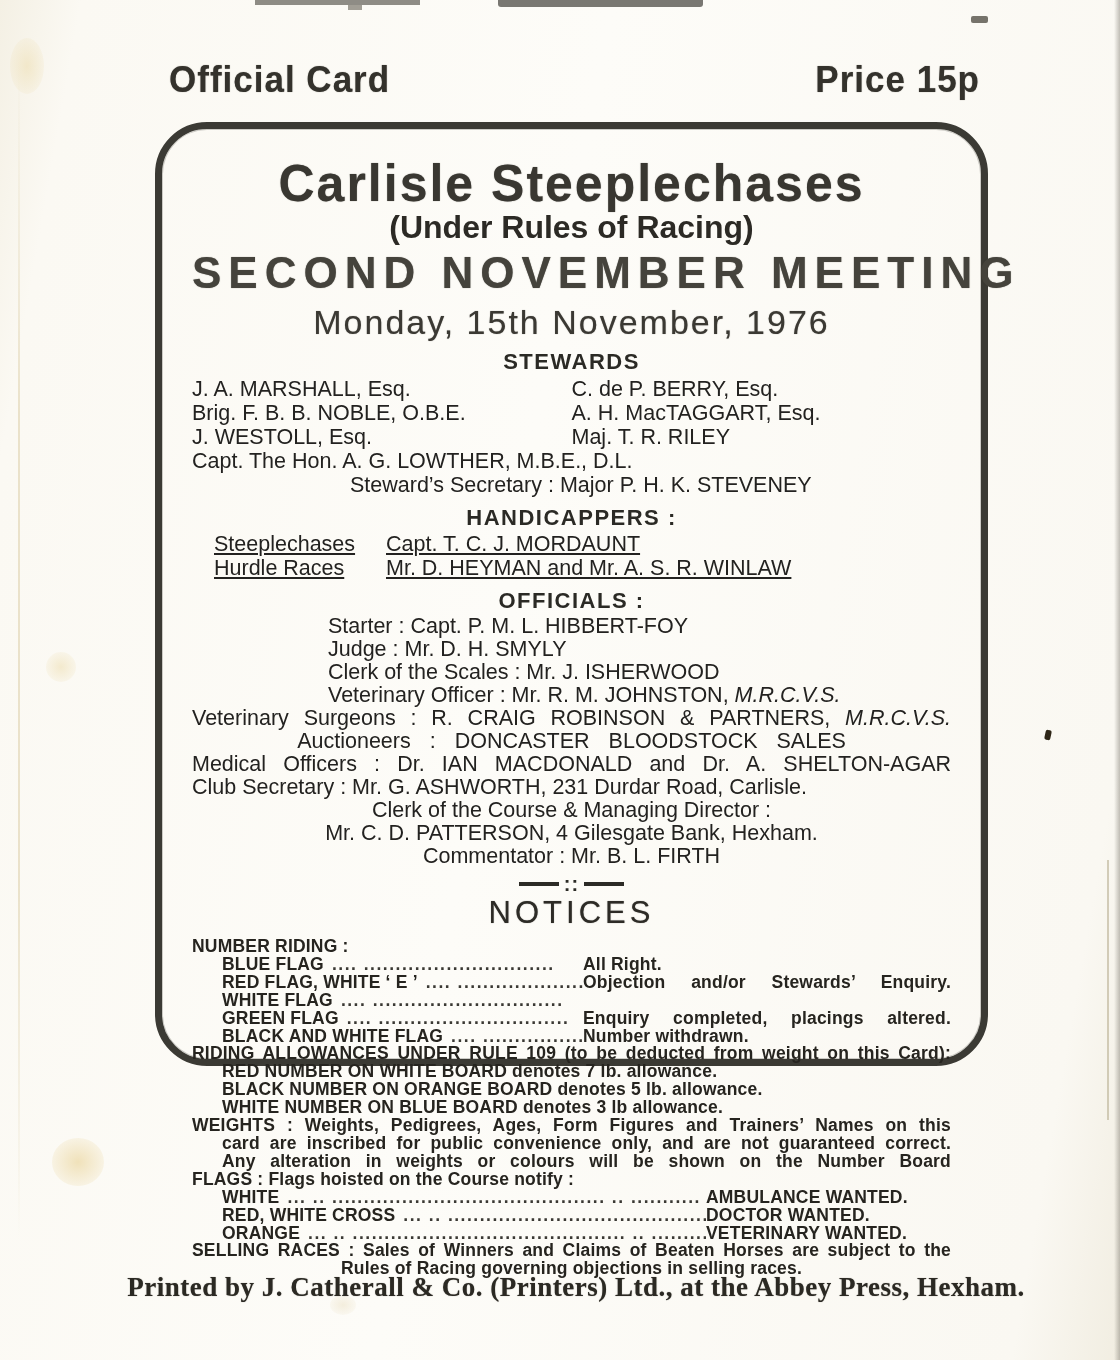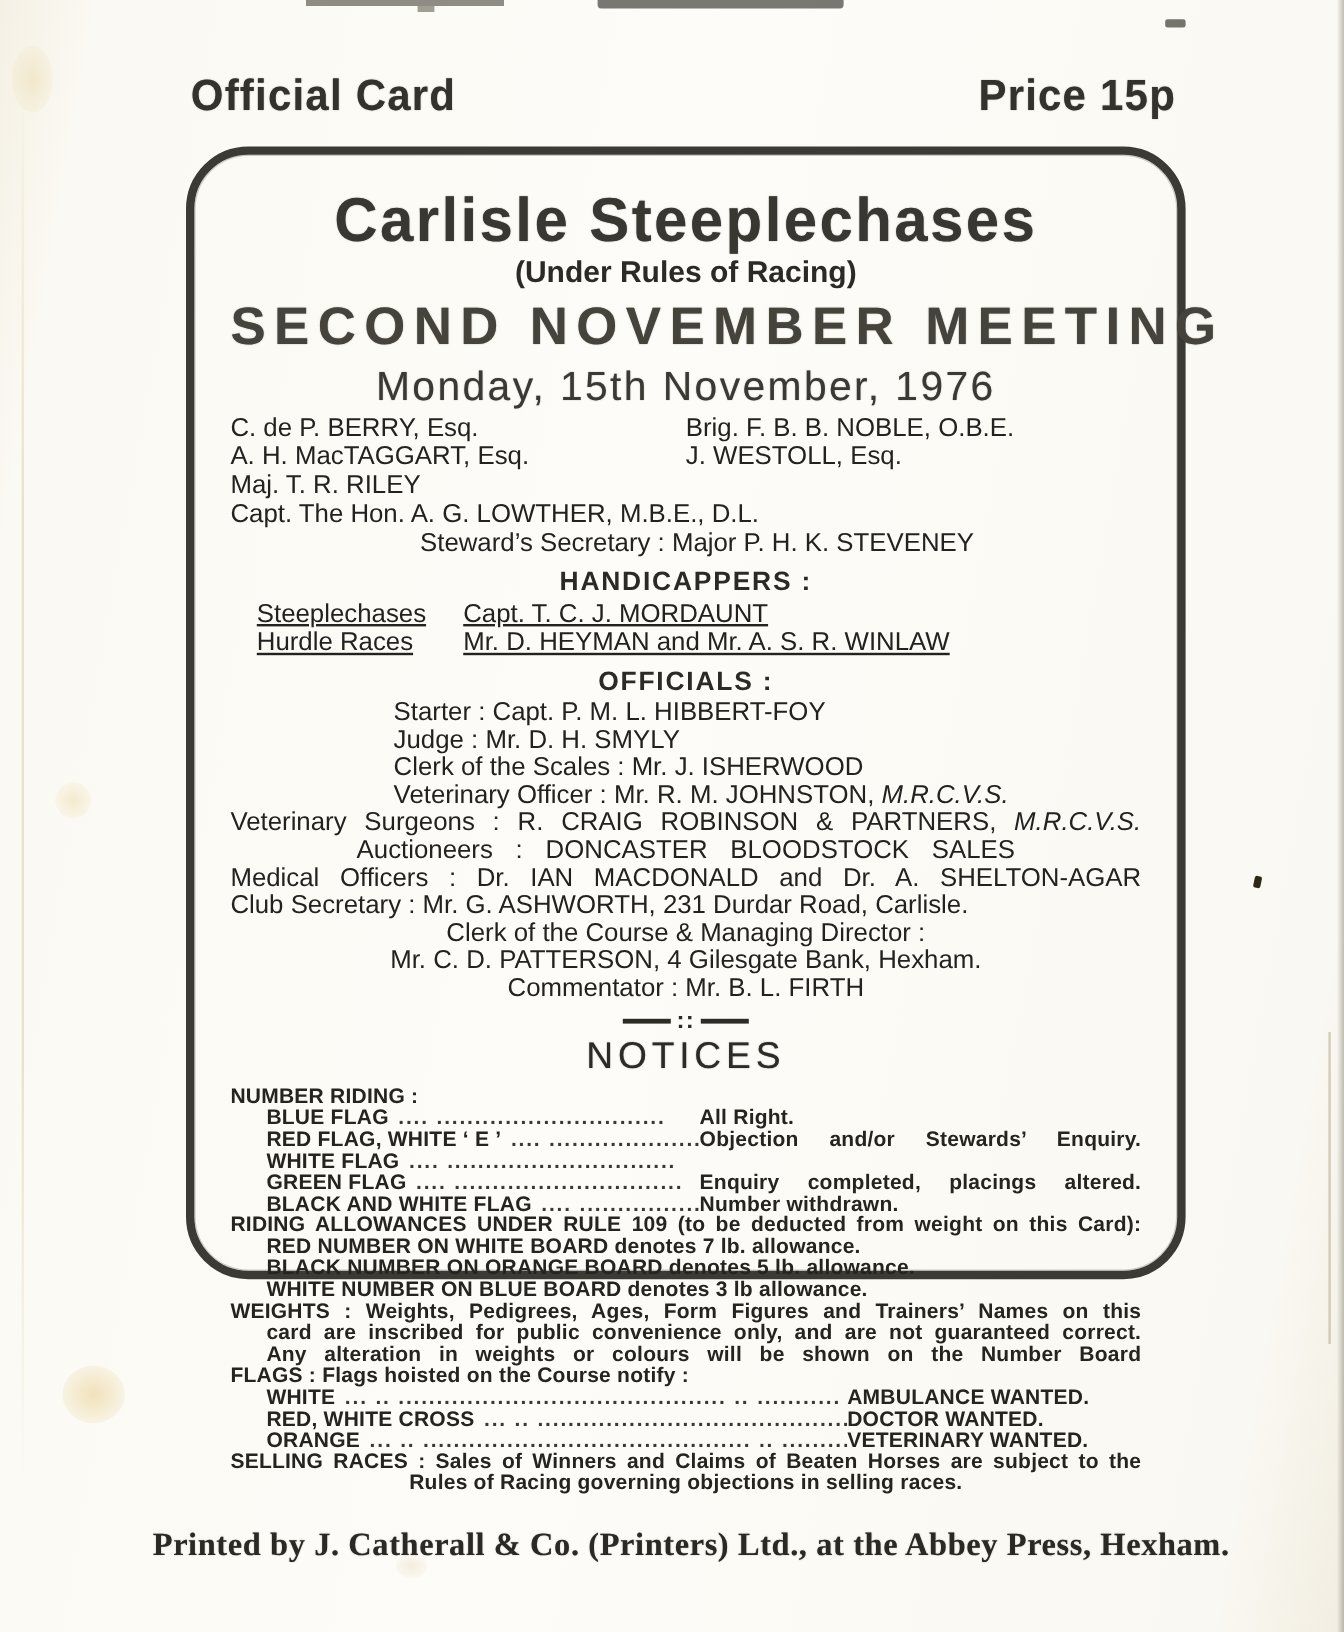--- a/index.html
+++ b/index.html
@@ -16,31 +16,31 @@
   .top-mark4{left:971px;top:16px;width:17px;height:7px;background:#4a463c;opacity:.75;border-radius:2px;}
   .edge-right{right:0;top:0;width:6px;height:100%;background:linear-gradient(to right,rgba(0,0,0,0),rgba(120,116,106,.45));}
   .edge-line-right{left:1107px;top:860px;width:2px;height:260px;background:#c2b99f;opacity:.7;}
   .edge-line-left{left:18px;top:60px;width:2px;height:1180px;background:linear-gradient(to bottom,rgba(0,0,0,0),#e6dcc0 30%,#e6dcc0 70%,rgba(0,0,0,0));opacity:.8;}
   .stain1{left:52px;top:1138px;width:52px;height:48px;border-radius:50%;background:radial-gradient(#ecd9a6,rgba(236,217,166,0));opacity:.75;}
   .stain2{left:46px;top:652px;width:30px;height:30px;border-radius:50%;background:radial-gradient(#eedfb4,rgba(238,223,180,0));opacity:.6;}
   .stain3{left:10px;top:38px;width:34px;height:56px;border-radius:50%;background:radial-gradient(#eedfb4,rgba(238,223,180,0));opacity:.6;}
   .stain4{left:330px;top:1295px;width:26px;height:20px;border-radius:50%;background:radial-gradient(#eadfc2,rgba(234,223,194,0));opacity:.5;}
   .ink-dot{left:1045px;top:730px;width:6px;height:10px;background:#2e2617;border-radius:2px;transform:rotate(12deg);}
   
-  .topbar{position:absolute;left:159px;right:140px;top:60px;display:flex;justify-content:space-between;align-items:flex-start;}
+  .topbar{position:absolute;left:169px;right:140px;top:60px;display:flex;justify-content:space-between;align-items:flex-start;}
   .topbar .lbl{font-size:35px;font-weight:bold;letter-spacing:1px;color:#34322c;text-shadow:0 0 1px rgba(40,38,32,.55);transform:scaleY(1.04);}
   
   .card{
     position:absolute;left:155px;top:122px;width:833px;height:944px;box-sizing:border-box;
     border:7px solid #3b3a34;border-radius:52px;padding:24px 30px 0;
     box-shadow:inset 0 0 0 1px rgba(59,58,52,.25);
   }
   .c{text-align:center;}
   .title{font-size:50px;font-weight:bold;letter-spacing:2px;color:#393731;margin:2px 0 0;line-height:56px;text-shadow:0 0 1px rgba(44,42,36,.6);transform:scaleY(1.03);}
-  .subtitle{font-size:25px;font-weight:bold;margin-top:3px;line-height:27px;color:#2c2a25;}
+  .subtitle{font-size:32px;font-weight:bold;margin-top:3px;line-height:27px;color:#2c2a25;}
   .meeting{font-size:44px;font-weight:bold;letter-spacing:7px;line-height:50px;margin-top:7px;color:#45433c;white-space:nowrap;text-shadow:0 0 1px rgba(50,48,42,.6);}
   .date{font-size:34px;font-weight:normal;letter-spacing:2px;line-height:38px;margin-top:5px;color:#3b3933;text-shadow:0 0 1px rgba(50,48,42,.5);}
   .sec-head{font-size:22px;font-weight:bold;letter-spacing:1.5px;line-height:24px;margin-top:9px;color:#2b2a25;}
   .body-txt{font-size:21.5px;line-height:24px;color:#232220;}
   .stew-grid{display:grid;grid-template-columns:1fr 1fr;margin-top:3px;}
   .stew-sec{padding-left:158px;}
   .hand-grid{display:grid;grid-template-columns:172px 1fr;padding-left:22px;margin-top:2px;text-decoration:underline;}
   .off-lines{margin-top:2px;}
   .off-lines>div{line-height:23px;}
   .ol-indent{padding-left:136px;}
@@ -91,21 +91,23 @@
     <div class="lbl">Official Card</div>
     <div class="lbl">Price 15p</div>
   </div>
 
   <div class="card">
     <div class="title c">Carlisle Steeplechases</div>
     <div class="subtitle c">(Under Rules of Racing)</div>
     <div class="meeting c">SECOND NOVEMBER MEETING</div>
     <div class="date c">Monday, 15th November, 1976</div>
 
+    <div class="sec-head c">STEWARDS</div>
     <div class="stew-grid body-txt">
+      <div>J. A. MARSHALL, Esq.</div>
       <div>C. de P. BERRY, Esq.</div>
       <div>Brig. F. B. B. NOBLE, O.B.E.</div>
       <div>A. H. MacTAGGART, Esq.</div>
       <div>J. WESTOLL, Esq.</div>
       <div>Maj. T. R. RILEY</div>
     </div>
     <div class="body-txt">Capt. The Hon. A. G. LOWTHER, M.B.E., D.L.</div>
     <div class="body-txt stew-sec">Steward’s Secretary : Major P. H. K. STEVENEY</div>
 
     <div class="sec-head c">HANDICAPPERS :</div>

